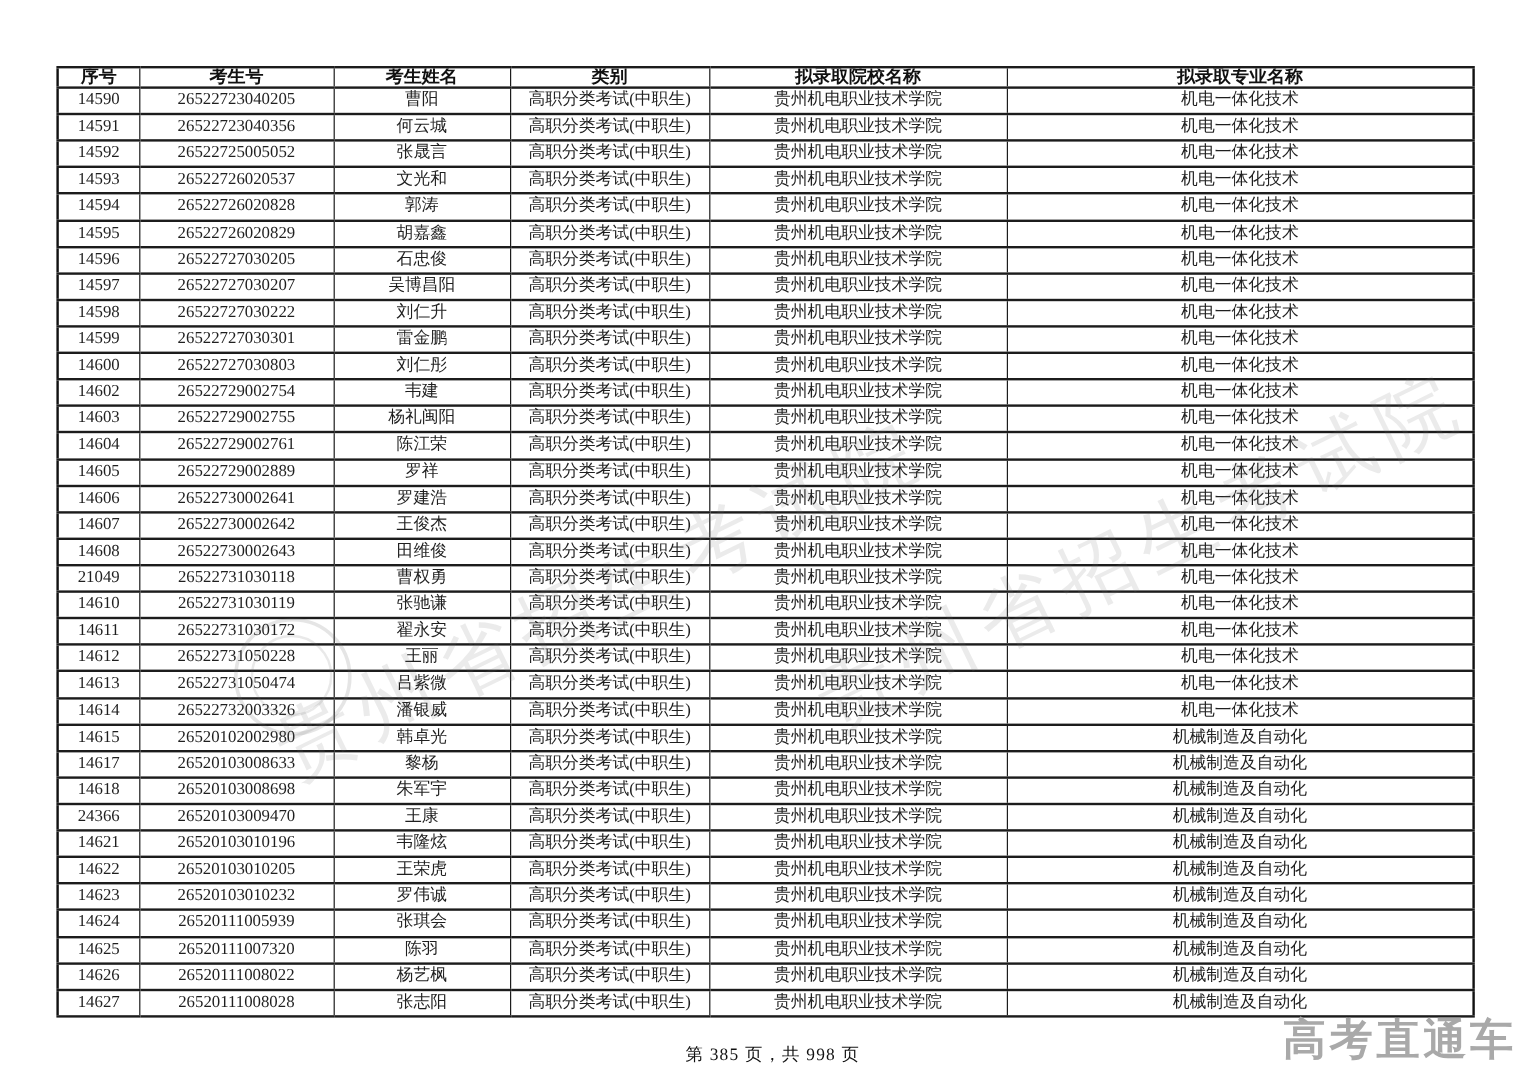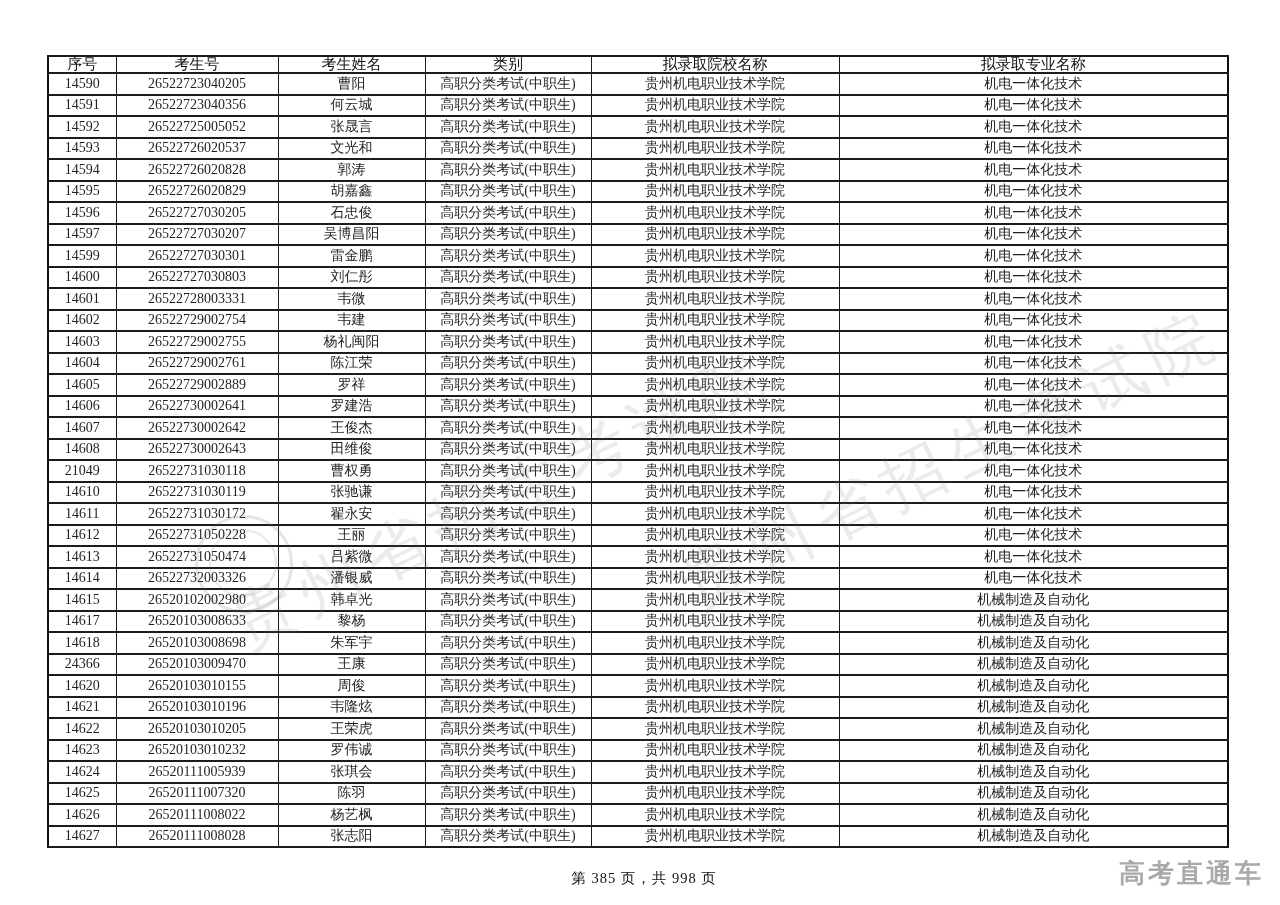--- a/index.html
+++ b/index.html
@@ -37,21 +37,21 @@
     text-align: center;
     vertical-align: middle;
     white-space: nowrap;
     overflow: hidden;
     font-size: 14px;
     line-height: 1;
     color: #1f1f1f;
   }
   table.admission th {
     font-size: 15px;
-    font-weight: normal;
+    font-weight: bold;
     color: #111111;
     margin-top: 44px;
   }
   table.admission {
     border: 2px solid #111111;
   }
 
   
   .watermark-layer {
     position: absolute;
@@ -99,21 +99,21 @@
     text-align: center;
     font-size: 14.5px;
     color: #111111;
     z-index: 3;
     letter-spacing: 1px;
   }
   .brand {
     position: absolute;
     right: 16px;
     bottom: 14px;
-    font-size: 26px;
+    font-size: 36px;
     font-weight: bold;
     letter-spacing: 3px;
     color: #a9a9a9;
     z-index: 3;
     font-family: "Liberation Serif", "DejaVu Serif", serif;
   }
 </style>
 </head>
 <body>
 
@@ -204,44 +204,44 @@
         </tr>
         <tr>
           <td>14597</td>
           <td>26522727030207</td>
           <td>吴博昌阳</td>
           <td>高职分类考试(中职生)</td>
           <td>贵州机电职业技术学院</td>
           <td>机电一体化技术</td>
         </tr>
         <tr>
+          <td>14598</td>
+          <td>26522727030222</td>
+          <td>刘仁升</td>
+          <td>高职分类考试(中职生)</td>
+          <td>贵州机电职业技术学院</td>
+          <td>机电一体化技术</td>
+        </tr>
+        <tr>
           <td>14599</td>
           <td>26522727030301</td>
           <td>雷金鹏</td>
           <td>高职分类考试(中职生)</td>
           <td>贵州机电职业技术学院</td>
           <td>机电一体化技术</td>
         </tr>
         <tr>
           <td>14600</td>
           <td>26522727030803</td>
           <td>刘仁彤</td>
           <td>高职分类考试(中职生)</td>
           <td>贵州机电职业技术学院</td>
           <td>机电一体化技术</td>
         </tr>
         <tr>
-          <td>14601</td>
-          <td>26522728003331</td>
-          <td>韦微</td>
-          <td>高职分类考试(中职生)</td>
-          <td>贵州机电职业技术学院</td>
-          <td>机电一体化技术</td>
-        </tr>
-        <tr>
           <td>14602</td>
           <td>26522729002754</td>
           <td>韦建</td>
           <td>高职分类考试(中职生)</td>
           <td>贵州机电职业技术学院</td>
           <td>机电一体化技术</td>
         </tr>
         <tr>
           <td>14603</td>
           <td>26522729002755</td>
@@ -364,28 +364,20 @@
         </tr>
         <tr>
           <td>24366</td>
           <td>26520103009470</td>
           <td>王康</td>
           <td>高职分类考试(中职生)</td>
           <td>贵州机电职业技术学院</td>
           <td>机械制造及自动化</td>
         </tr>
         <tr>
-          <td>14620</td>
-          <td>26520103010155</td>
-          <td>周俊</td>
-          <td>高职分类考试(中职生)</td>
-          <td>贵州机电职业技术学院</td>
-          <td>机械制造及自动化</td>
-        </tr>
-        <tr>
           <td>14621</td>
           <td>26520103010196</td>
           <td>韦隆炫</td>
           <td>高职分类考试(中职生)</td>
           <td>贵州机电职业技术学院</td>
           <td>机械制造及自动化</td>
         </tr>
         <tr>
           <td>14622</td>
           <td>26520103010205</td>

